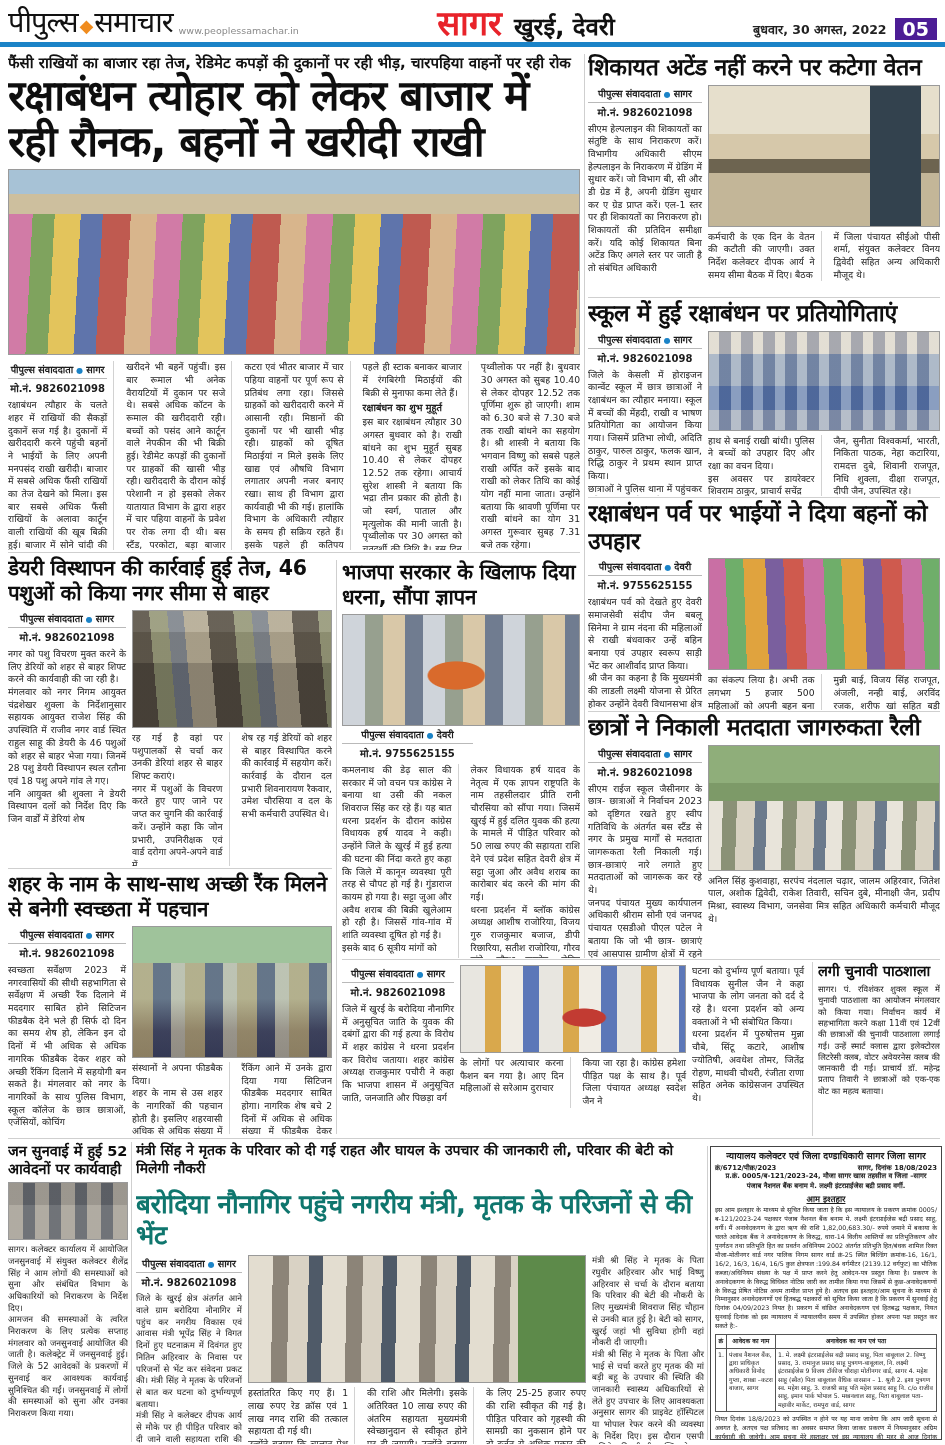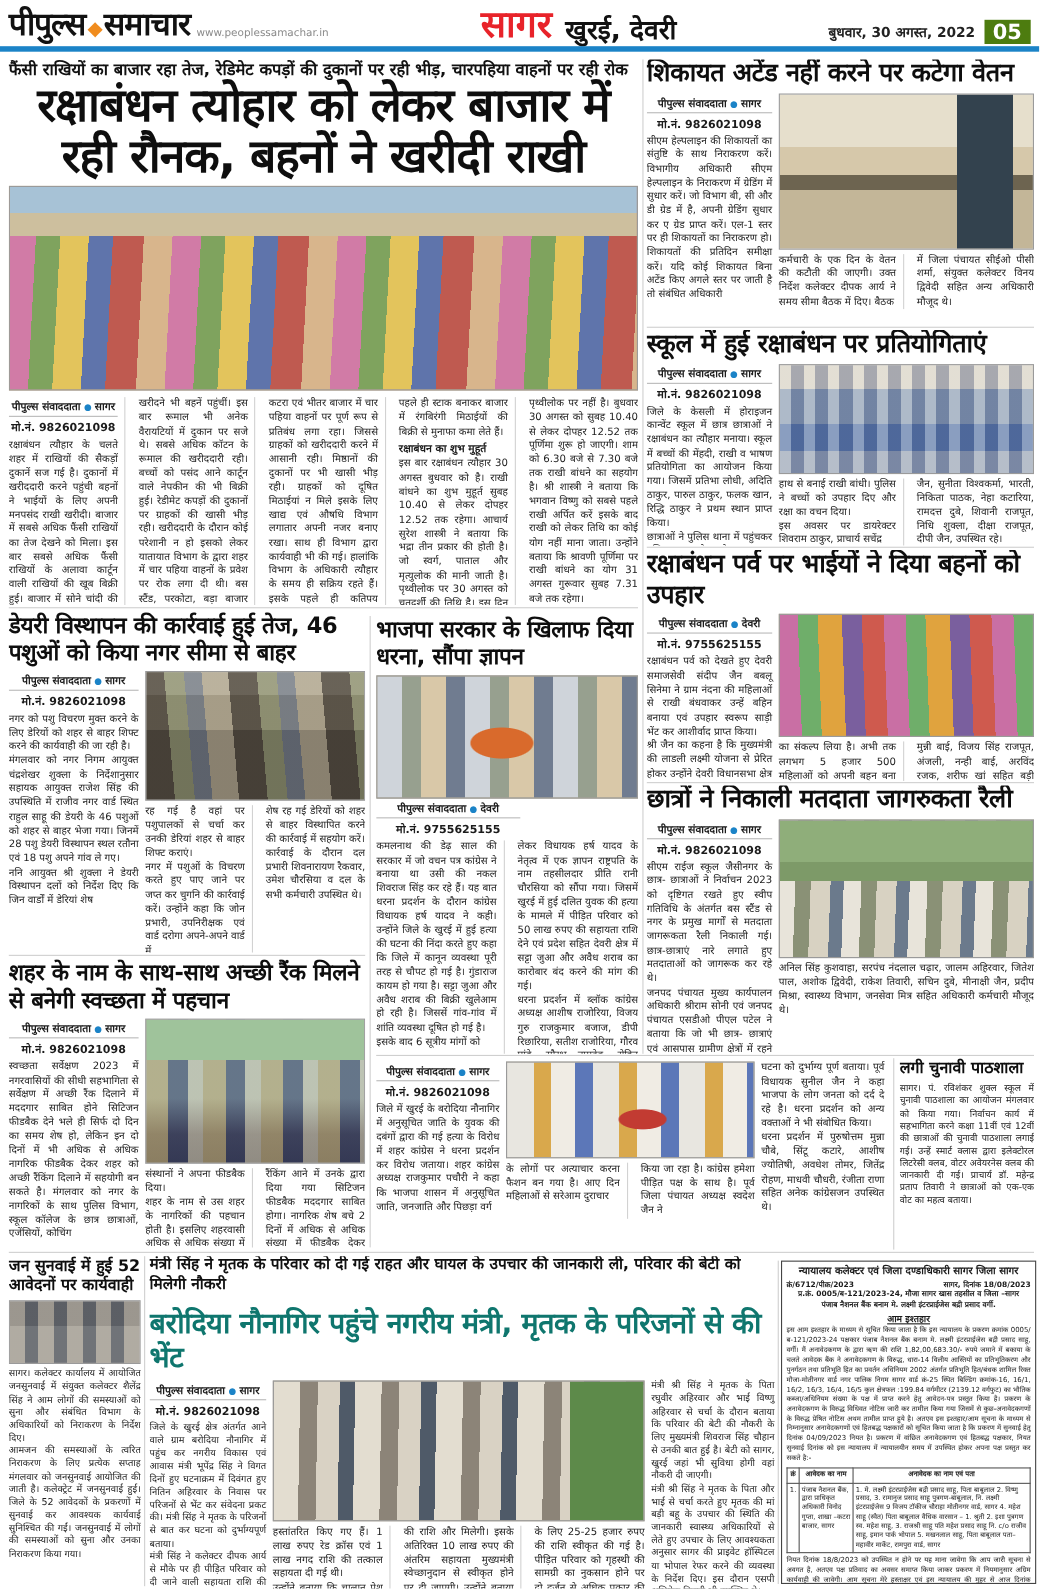--- a/index.html
+++ b/index.html
@@ -4,33 +4,33 @@
 <title>People's Samachar - Sagar</title>
 <style>
   html,body{margin:0;padding:0;background:#ffffff;}
   *{box-sizing:border-box;}
   body{font-family:"DejaVu Sans","Liberation Sans",sans-serif;color:#1c1c1c;}
   .page{position:relative;width:945px;height:1445px;background:#fff;overflow:hidden;}
   .a{position:absolute;}
   
   .mast{display:flex;align-items:flex-end;justify-content:space-between;}
   .logo-wrap{display:flex;align-items:flex-end;gap:6px;}
-  .logo{font-size:29px;font-weight:700;color:#111;letter-spacing:-1px;white-space:nowrap;margin-top:36px;}
+  .logo{font-size:29px;font-weight:400;color:#111;letter-spacing:-1px;white-space:nowrap;margin-top:36px;}
   .logo .dia{color:#f08c1e;font-size:18px;margin:0 2px;}
   .site{font-size:9.5px;color:#8a8a8a;padding-bottom:4px;}
   .ed-wrap{display:flex;align-items:flex-end;gap:12px;}
   .ed-red{color:#e8232a;font-size:34px;font-weight:800;line-height:1;}
   .ed-sub{color:#111;font-size:24px;font-weight:800;line-height:1.1;}
   .date-wrap{display:flex;align-items:center;gap:8px;}
   .date{font-size:12.5px;font-weight:700;color:#222;}
-  .pageno{background:#4d7c0f;color:#fff;font-size:19px;font-weight:800;padding:0 8px;}
+  .pageno{background:#4c1d95;color:#fff;font-size:19px;font-weight:800;padding:0 8px;}
   .bluerule{background:#1b83c7;}
   
   .kicker{font-size:15px;font-weight:700;color:#111;line-height:1.25;}
-  .h1{font-size:42px;font-weight:800;color:#0e0e0e;line-height:1.1;letter-spacing:-1px;text-align:center;}
+  .h1{font-size:42px;font-weight:800;color:#0e0e0e;line-height:1.1;letter-spacing:-1px;}
   .h2{font-size:20.5px;font-weight:800;color:#0e0e0e;line-height:1.22;letter-spacing:-.3px;}
   .h2s{font-size:23px;font-weight:800;color:#0e0e0e;line-height:1.2;letter-spacing:-.3px;}
   .h3{font-size:14.5px;font-weight:800;color:#0e0e0e;line-height:1.25;}
   .bt{font-size:9.2px;line-height:1.38;text-align:justify;white-space:pre-line;color:#1d1d1d;}
   .sub{font-weight:800;font-size:9.6px;margin:2px 0;}
   .byl{text-align:center;margin:2px 0 4px;}
   .byl-1{display:block;font-weight:700;font-size:9.6px;border-bottom:1px solid #b9b9b9;padding-bottom:2px;margin-bottom:2px;white-space:nowrap;overflow:hidden;}
   .dot{color:#1b83c7;margin:0 3px;font-size:8px;}
   .byl-2{display:block;font-weight:700;font-size:10px;}
   .art{overflow:hidden;}

